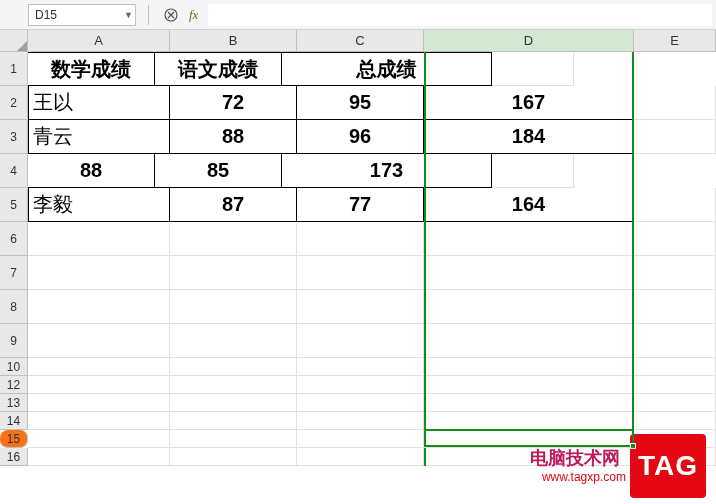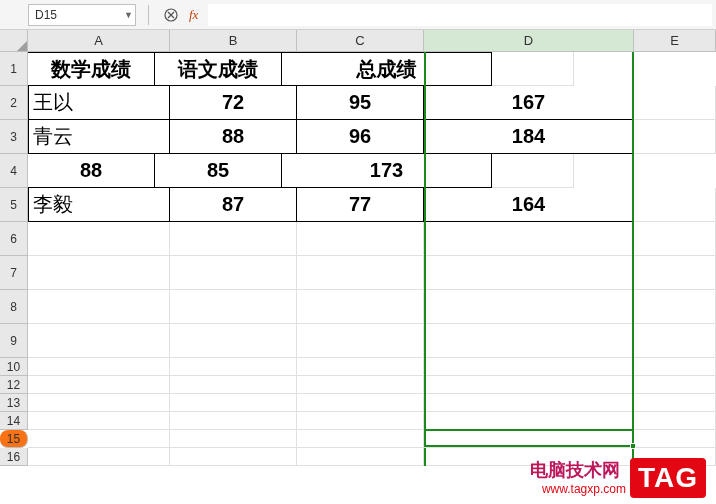--- a/index.html
+++ b/index.html
@@ -53,21 +53,21 @@
       height: 20px;
       display: flex;
       align-items: center;
       justify-content: center;
       color: #555;
       margin-right: 8px;
     }
     .fx-label {
       font-style: italic;
       font-size: 13px;
-      color: #c2410c;
+      color: #4d7c0f;
       margin-right: 10px;
       font-family: "Times New Roman", serif;
     }
     .formula-bar {
       flex: 1;
       height: 22px;
       background: #ffffff;
       border: none;
       font-size: 12px;
     }
@@ -223,21 +223,21 @@
     .watermark-url {
       font-size: 12px;
       color: #e30613;
       margin-left: 18px;
     }
     .watermark-tag {
       background: #e30613;
       color: #fff;
       font-weight: bold;
       font-size: 28px;
-      padding: 4px 8px;
+      padding: 16px 8px;
       border-radius: 4px;
       letter-spacing: 1px;
     }
   </style>
 </head>
 <body>
 
 <div class="toolbar">
   <div class="name-box">
     <span>D15</span>

